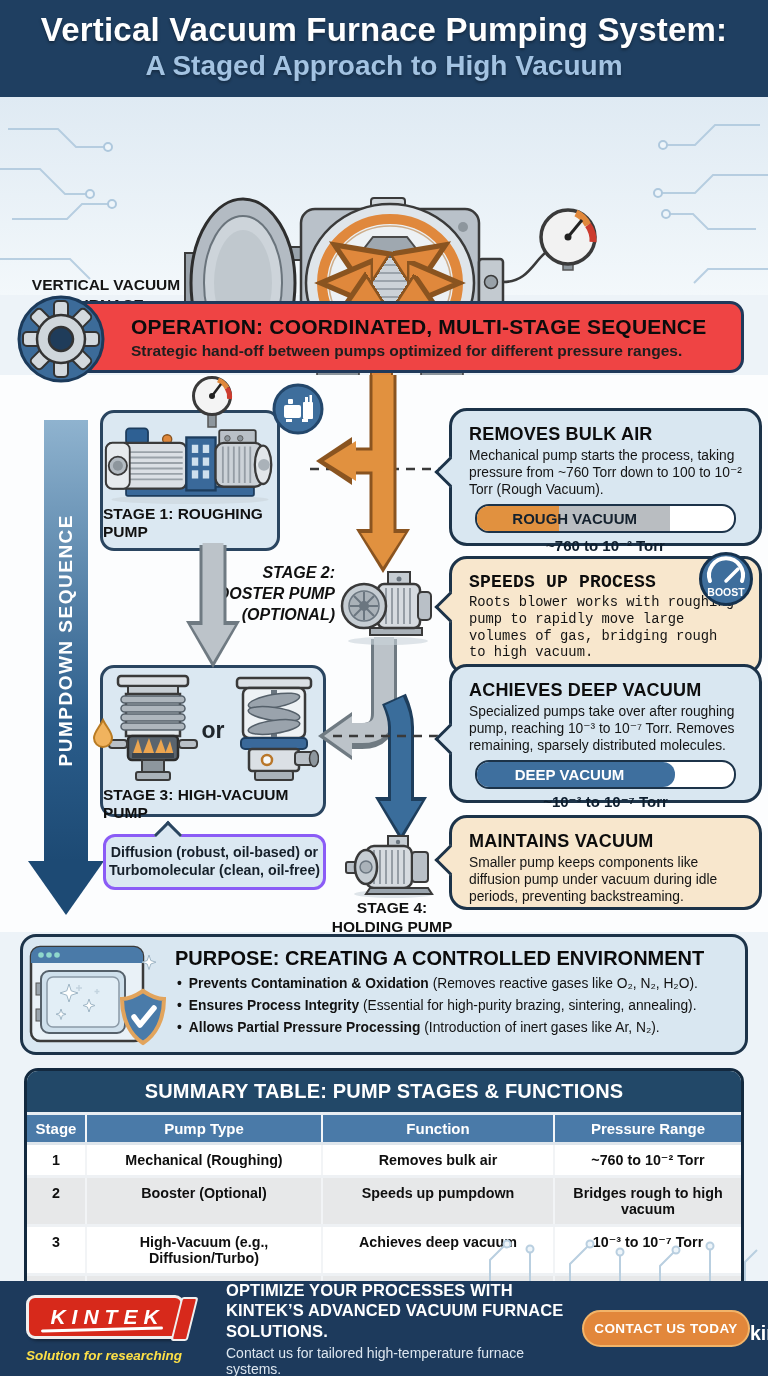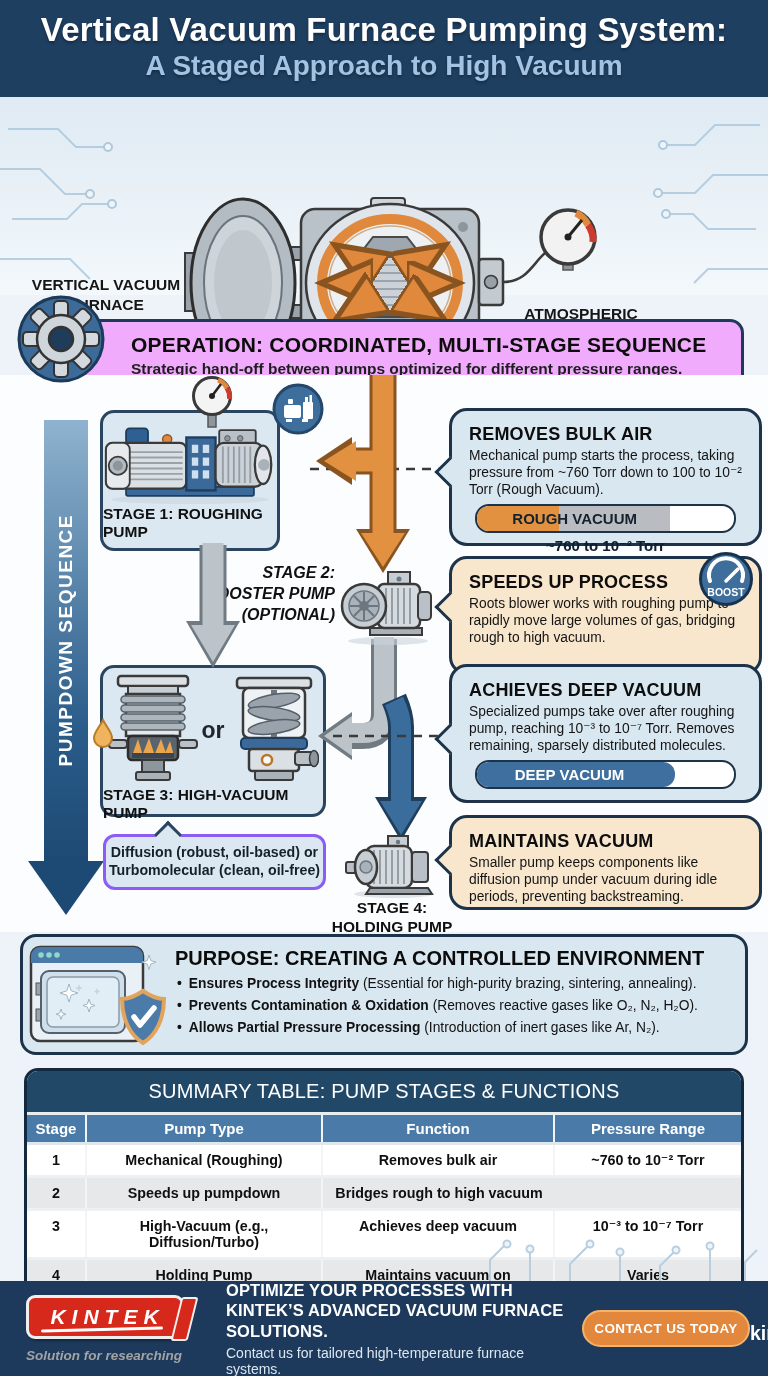--- a/index.html
+++ b/index.html
@@ -12,21 +12,21 @@
   .hdr2{font-size:28px;font-weight:700;color:#a3c3e2;margin-top:1px;text-shadow:0 2px 3px rgba(0,0,0,.3);}
   
   .sec-chamber{position:absolute;top:97px;left:0;width:768px;height:198px;
                background:linear-gradient(180deg,#dfeaf3,#f3f8fb);}
   .traces{position:absolute;pointer-events:none;}
   .chamber-svg{position:absolute;left:183px;top:98px;width:420px;height:196px;}
   .side-label{position:absolute;font-weight:900;color:#151515;text-align:center;line-height:1.3;font-size:15.5px;}
   .lbl-chamber{left:22px;top:178px;width:168px;}
   .lbl-pressure{left:506px;top:207px;width:150px;}
   
-  .op-banner{position:absolute;left:58px;top:319px;width:686px;height:72px;background:#f0abfc;
+  .op-banner{position:absolute;left:58px;top:301px;width:686px;height:72px;background:#ef4444;
              border:3px solid #20395a;border-radius:14px;box-sizing:border-box;
              display:flex;flex-direction:column;justify-content:center;padding-left:70px;}
   .op-title{font-size:21px;font-weight:900;color:#0c0c0c;letter-spacing:.2px;}
   .op-sub{font-size:15.5px;font-weight:600;color:#1e1e1e;margin-top:3px;}
   .op-gear{position:absolute;left:16px;top:294px;width:90px;height:90px;z-index:3;}
   
   .sec-diagram{position:absolute;top:375px;left:0;width:768px;height:557px;background:#fcfdfe;}
   .overlay{position:absolute;left:0;top:0;width:768px;height:557px;z-index:3;pointer-events:none;}
   .pumpdown{position:absolute;left:36px;top:45px;width:60px;height:495px;z-index:2;}
   .pd-shaft{position:absolute;left:8px;top:0;width:44px;height:441px;
@@ -55,21 +55,21 @@
            font-weight:800;line-height:1.25;color:#101010;z-index:4;}
   .orlbl{font-size:23px;font-weight:800;color:#20262c;margin:0 4px;}
   .box3-pumps{display:flex;align-items:center;margin-top:6px;}
   .droplet{position:absolute;left:6px;top:52px;width:22px;height:30px;}
   
   .callout{position:absolute;box-sizing:border-box;border:3px solid #1c3349;border-radius:18px;
            padding:13px 17px 9px 17px;z-index:5;}
   .co-blue{background:#d9e7f1;}
   .co-cream{background:#f8e7cd;}
   .co1{left:449px;top:33px;width:313px;height:138px;}
-  .co2{left:449px;top:181px;width:313px;height:119px;}
+  .co2{left:449px;top:181px;width:313px;height:119px;font-family:Liberation Mono, monospace;}
   .co3{left:449px;top:289px;width:313px;height:139px;}
   .co4{left:449px;top:440px;width:313px;height:95px;}
   .co-title{font-size:18px;font-weight:800;color:#0d0d0d;letter-spacing:.2px;}
   .co-body{font-size:13.8px;font-weight:500;color:#141414;line-height:1.22;margin-top:3px;}
   .tail{position:absolute;width:22px;height:22px;left:-13px;transform:rotate(45deg);}
   .tail-blue{background:#d9e7f1;border-left:3px solid #1c3349;border-bottom:3px solid #1c3349;box-sizing:border-box;}
   .tail-cream{background:#f8e7cd;border-left:3px solid #1c3349;border-bottom:3px solid #1c3349;box-sizing:border-box;}
   .t1{top:50px;} .t2{top:37px;} .t3{top:61px;} .t4{top:31px;}
   .vbar{position:relative;height:25px;margin:6px 6px 0 6px;border:2.5px solid #1c3349;border-radius:14px;
         overflow:hidden;background:#fff;display:flex;}
@@ -88,21 +88,21 @@
            border:3px solid #1c3349;border-radius:16px;box-sizing:border-box;display:flex;z-index:2;}
   .purpose-icon{width:150px;flex:0 0 150px;display:flex;align-items:center;justify-content:center;}
   .purpose-text{flex:1;padding:10px 26px 0 2px;}
   .purpose-title{font-size:20px;font-weight:900;color:#0b0b0b;}
   .pb{margin-top:4.5px;font-size:13.8px;color:#121212;line-height:1.3;}
   .pb .lead{font-weight:800;}
   .pb .dot{font-weight:800;margin:0 7px 0 2px;}
   
   .tbl{position:absolute;left:24px;top:1068px;width:720px;border:3.5px solid #13293f;border-radius:14px;
        overflow:hidden;background:#fff;box-sizing:border-box;}
-  .tbl-title{height:41px;background:#224868;color:#fff;font-size:20px;font-weight:400;
+  .tbl-title{height:41px;background:#224868;color:#fff;font-size:20px;font-weight:700;
              display:flex;align-items:center;justify-content:center;border-bottom:3px solid #e8edf2;letter-spacing:.2px;}
   .tbl-head{display:grid;grid-template-columns:60px 236px 232px 1fr;background:#4a7aa8;border-bottom:3px solid #dfe6ec;}
   .tbl-head div{padding:5px 2px;color:#fff;font-size:15px;font-weight:800;text-align:center;border-right:2px solid #f2f5f8;}
   .tbl-head div:last-child{border-right:none;}
   .tbl-row{display:grid;grid-template-columns:60px 236px 232px 1fr;background:#fff;border-bottom:3px solid #eef1f4;}
   .tbl-row.alt{background:#e7e8e9;}
   .tbl-row div{padding:7px 2px;font-size:14.3px;font-weight:600;color:#0f0f0f;text-align:center;border-right:2px solid #f2f4f6;}
   .tbl-row div:last-child{border-right:none;}
   .tbl-row:last-child{border-bottom:none;}
   
@@ -110,21 +110,21 @@
               display:flex;align-items:center;padding:0 26px;box-sizing:border-box;}
   .logo-col{width:200px;flex:0 0 200px;}
   .logo{position:relative;width:158px;height:44px;}
   .logo-red{position:absolute;inset:0;background:#d7291b;border:3px solid #efefef;border-radius:9px;
             box-shadow:2px 2px 3px rgba(0,0,0,.35);display:flex;align-items:center;justify-content:center;}
   .logo-tail{position:absolute;right:-9px;top:2px;width:13px;height:40px;background:#d7291b;
              border:2px solid #efefef;border-radius:3px;transform:skewX(-14deg);}
   .logo-text{color:#fff;font-weight:900;font-style:italic;font-size:21px;letter-spacing:6px;padding-left:5px;}
   .logo-swoosh{position:absolute;left:12px;right:18px;bottom:5px;height:3px;background:#fff;
                border-radius:2px;transform:rotate(-1.5deg);}
-  .tagline{margin-top:9px;color:#a3a3a3;font-weight:800;font-style:italic;font-size:13.5px;}
+  .tagline{margin-top:9px;color:#fde047;font-weight:800;font-style:italic;font-size:13.5px;}
   .msg-col{width:356px;flex:0 0 356px;}
   .headline{color:#fff;font-weight:900;font-size:16.5px;line-height:1.22;letter-spacing:.1px;}
   .subline{color:#dce6ef;font-weight:500;font-size:14px;margin-top:4px;}
   .cta-col{margin-left:auto;display:flex;align-items:center;}
   .cta{width:168px;height:37px;background:#e2873b;border:2.5px solid #f2b469;border-radius:20px;
        color:#fff;font-weight:800;font-size:13.5px;display:flex;align-items:center;justify-content:center;
        letter-spacing:.4px;cursor:pointer;box-sizing:border-box;}
   .site{margin-top:9px;color:#fff;font-weight:800;font-size:19.5px;}
 </style>
 </head>
@@ -444,20 +444,21 @@
     </div>
 
     <div class="callout co-blue co3">
       <div class="tail tail-blue t3"></div>
       <div class="co-title">ACHIEVES DEEP VACUUM</div>
       <div class="co-body">Specialized pumps take over after roughing pump, reaching 10⁻³ to 10⁻⁷ Torr. Removes remaining, sparsely distributed molecules.</div>
       <div class="vbar">
         <div class="seg" style="width:77%;background:#3e6f9e;border-radius:0 12px 12px 0"></div>
         <div class="bar-label" style="left:0;width:72%;color:#fff">DEEP VACUUM</div>
       </div>
+      <div class="range">~10⁻³ to 10⁻⁷ Torr</div>
     </div>
 
     <div class="callout co-cream co4">
       <div class="tail tail-cream t4"></div>
       <div class="co-title">MAINTAINS VACUUM</div>
       <div class="co-body">Smaller pump keeps components like diffusion pump under vacuum during idle periods, preventing backstreaming.</div>
     </div>
   </div>
 
   <div class="purpose">
@@ -480,42 +481,43 @@
         </g>
         <path d="M52 44 v6 M49 47 h6 M70 48 v5 M67.5 50.5 h5" stroke="#c3d4df" stroke-width="1.5"></path>
         <g transform="translate(116,76)">
           <path d="M0,-26 C 9,-20 17,-18 21,-18 C 21,2 13,18 0,26 C -13,18 -21,2 -21,-18 C -17,-18 -9,-20 0,-26 Z" fill="#4a7ba9" stroke="#e2a45c" stroke-width="4"></path>
           <path d="M-9,0 L-3,8 L11,-9" stroke="#fff" stroke-width="5.5" fill="none" stroke-linecap="round" stroke-linejoin="round"></path>
         </g>
       </svg>
     </div>
     <div class="purpose-text">
       <div class="purpose-title">PURPOSE: CREATING A CONTROLLED ENVIRONMENT</div>
+      <div class="pb"><span class="dot">•</span><span class="lead">Prevents Contamination &amp; Oxidation</span><span> (Removes reactive gases like O₂, N₂, H₂O).</span></div>
       <div class="pb"><span class="dot">•</span><span class="lead">Ensures Process Integrity</span><span> (Essential for high-purity brazing, sintering, annealing).</span></div>
-      <div class="pb"><span class="dot">•</span><span class="lead">Prevents Contamination &amp; Oxidation</span><span> (Removes reactive gases like O₂, N₂, H₂O).</span></div>
       <div class="pb"><span class="dot">•</span><span class="lead">Allows Partial Pressure Processing</span><span> (Introduction of inert gases like Ar, N₂).</span></div>
     </div>
   </div>
 
   <div class="tbl">
     <div class="tbl-title">SUMMARY TABLE: PUMP STAGES &amp; FUNCTIONS</div>
     <div class="tbl-head">
       <div>Stage</div>
       <div>Pump Type</div>
       <div>Function</div>
       <div>Pressure Range</div>
     </div>
     <div class="tbl-row">
       <div>1</div>
         <div>Mechanical (Roughing)</div>
       <div>Removes bulk air</div>
         <div>~760 to 10⁻² Torr</div>
     </div>
     <div class="tbl-row alt">
       <div>2</div>
+        <div>Booster (Optional)</div>
       <div>Speeds up pumpdown</div>
         <div>Bridges rough to high vacuum</div>
     </div>
     <div class="tbl-row">
       <div>3</div>
         <div>High-Vacuum (e.g., Diffusion/Turbo)</div>
       <div>Achieves deep vacuum</div>
         <div>10⁻³ to 10⁻⁷ Torr</div>
     </div>
     <div class="tbl-row alt">

